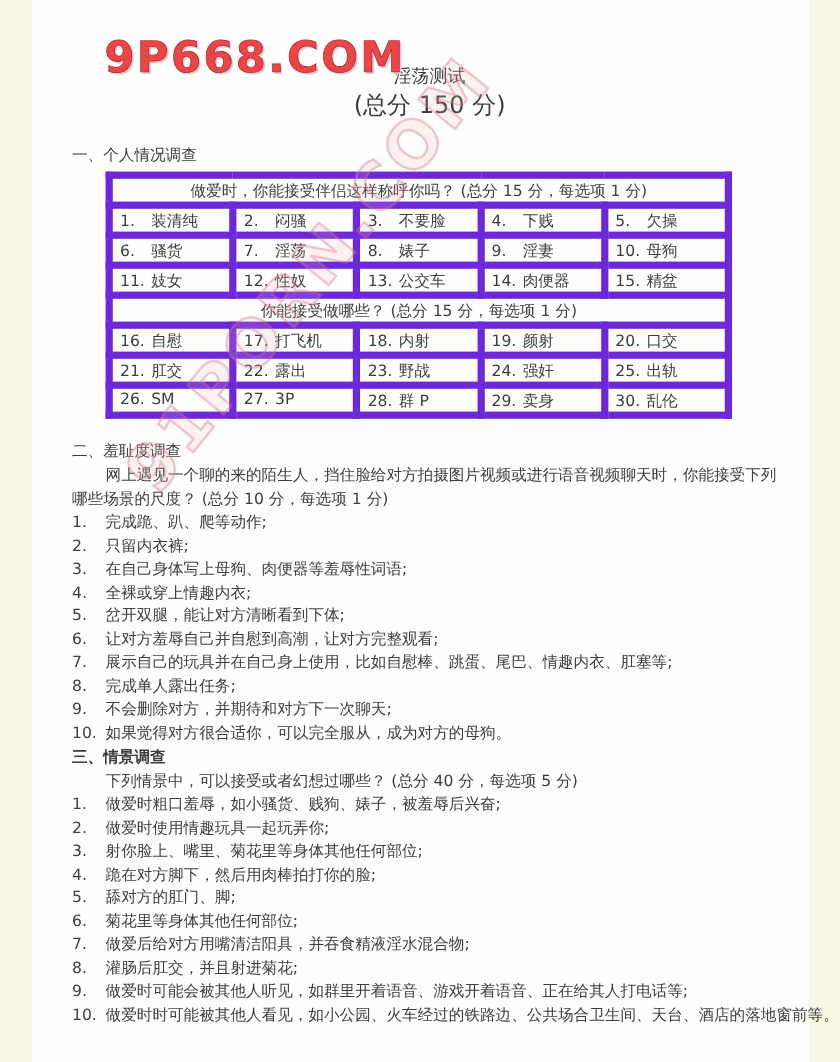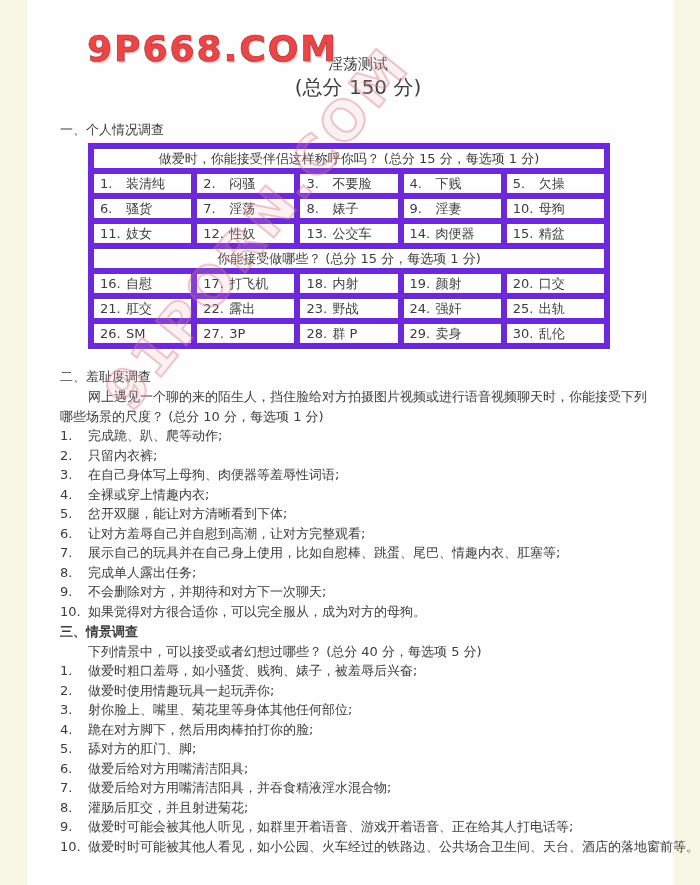--- a/index.html
+++ b/index.html
@@ -204,21 +204,21 @@
         <div class="li">
             <span class="num">4.</span>
             <span class="txt">跪在对方脚下，然后用肉棒拍打你的脸;</span>
           </div>
         <div class="li">
             <span class="num">5.</span>
             <span class="txt">舔对方的肛门、脚;</span>
           </div>
         <div class="li">
             <span class="num">6.</span>
-            <span class="txt">做爱后给对方用嘴清洁阳具;</span>
+            <span class="txt">菊花里等身体其他任何部位;</span>
           </div>
         <div class="li">
             <span class="num">7.</span>
             <span class="txt">做爱后给对方用嘴清洁阳具，并吞食精液淫水混合物;</span>
           </div>
         <div class="li">
             <span class="num">8.</span>
             <span class="txt">灌肠后肛交，并且射进菊花;</span>
           </div>
         <div class="li">

